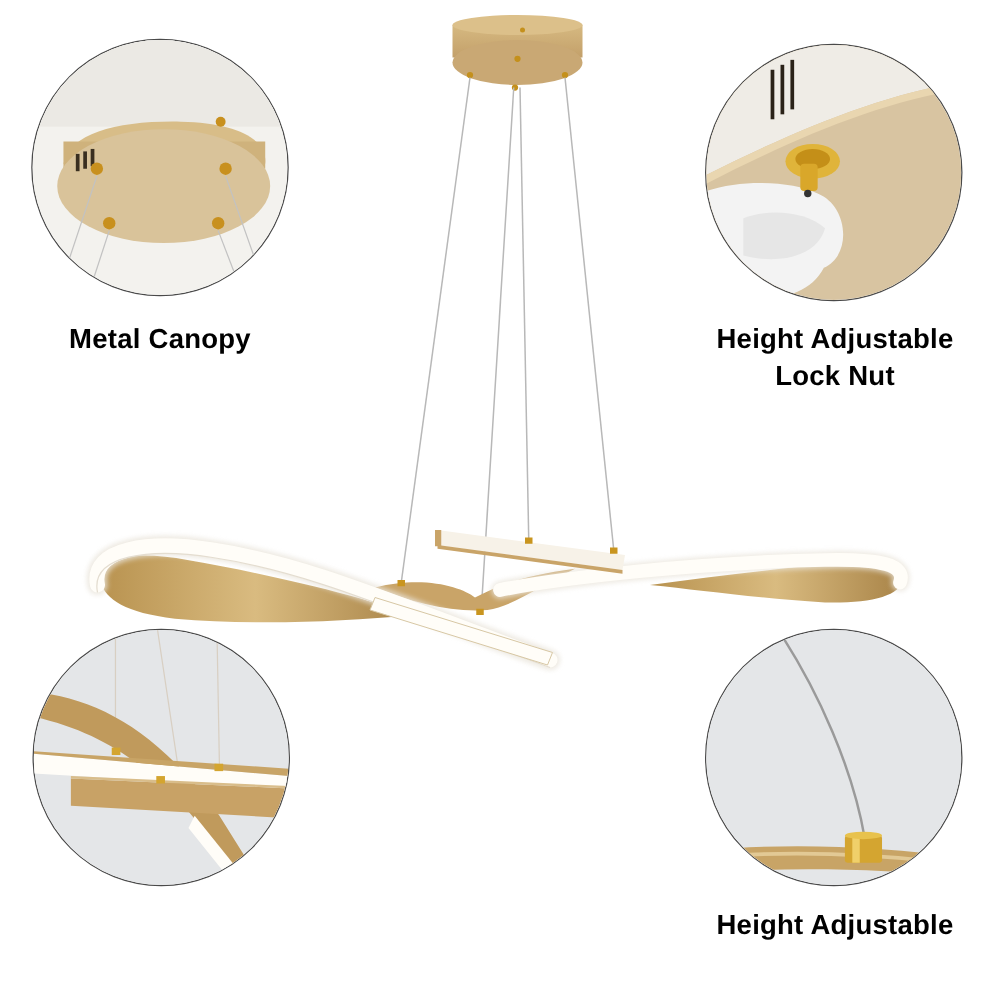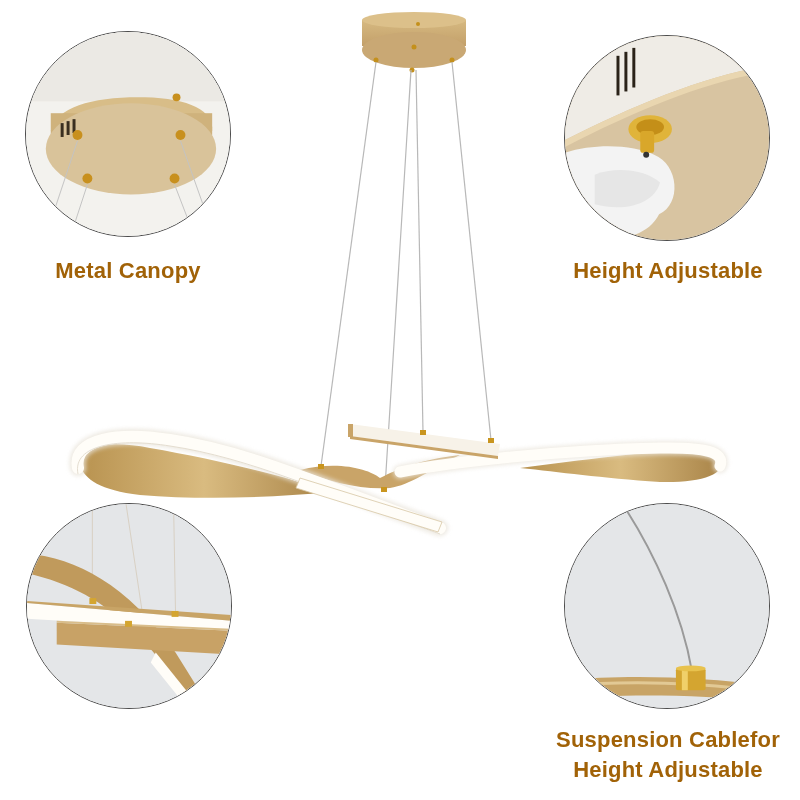--- a/index.html
+++ b/index.html
@@ -2,21 +2,21 @@
 <html><head>
 <meta charset="utf-8">
 <style>
   html, body { margin:0; padding:0; background:#ffffff; }
   body { width:800px; height:800px; position:relative; overflow:hidden;
          font-family:"Liberation Sans", "DejaVu Sans", sans-serif; }
   .stage { position:absolute; left:0; top:0; width:800px; height:800px; }
   .bubble { position:absolute; width:206px; height:206px; border-radius:50%;
             border:1.5px solid #4a4a4a; overflow:hidden; box-sizing:border-box; }
   .bubble svg { display:block; width:100%; height:100%; }
-  .caption { position:absolute; text-align:center; color:#a16207;
+  .caption { position:absolute; text-align:center; color:#000000;
              font-weight:bold; font-size:22px; line-height:30px; letter-spacing:0.2px; }
   .main-svg { position:absolute; left:0; top:0; width:800px; height:800px; }
 </style>
 </head>
 <body>
 
 <div class="stage">
 
   <svg class="main-svg" viewBox="0 0 800 800">
     <defs>
@@ -126,20 +126,21 @@
       <path d="M0,118 C30,108 70,110 90,120 C115,130 118,170 95,180 C85,200 60,206 40,206 L0,206 Z" fill="#f3f3f3"></path>
       <path d="M30,140 C50,132 80,134 96,148 C90,170 60,178 30,170 Z" fill="#e6e6e6"></path>
       <ellipse cx="86" cy="94" rx="22" ry="14" fill="#e0b43a"></ellipse>
       <ellipse cx="86" cy="92" rx="14" ry="8" fill="#c48f18"></ellipse>
       <rect x="76" y="96" width="14" height="22" rx="3" fill="#d9a72a"></rect>
       <circle cx="82" cy="120" r="3" fill="#333"></circle>
     </svg>
   </div>
   <div class="caption" style="left:558px; top:256px; width:220px;">
     <div>Height Adjustable</div>
+    <div>Lock Nut</div>
   </div>
 
   <div class="bubble" style="left:26px; top:503px;">
     <svg viewBox="0 0 206 206">
       <rect width="206" height="206" fill="#e4e6e8"></rect>
       <g stroke="#d8cfc2" stroke-width="1">
         <line x1="66" y1="0" x2="66" y2="100"></line>
           <line x1="100" y1="0" x2="118" y2="120"></line>
           <line x1="148" y1="0" x2="150" y2="110"></line>
       </g>
@@ -162,17 +163,16 @@
       <rect width="206" height="206" fill="#e4e6e8"></rect>
       <path d="M62,6 C90,50 118,110 128,168" stroke="#9a9a9a" stroke-width="2" fill="none"></path>
       <path d="M0,178 C60,172 140,174 206,184 L206,200 C140,192 60,192 0,196 Z" fill="#c8a466"></path>
       <path d="M0,184 C60,178 140,180 206,190" stroke="#e2c995" stroke-width="3" fill="none"></path>
       <rect x="112" y="166" width="30" height="22" rx="2" fill="#d4a530"></rect>
       <rect x="118" y="166" width="6" height="22" fill="#f0d06a"></rect>
       <ellipse cx="127" cy="166" rx="15" ry="3" fill="#e8c24d"></ellipse>
     </svg>
   </div>
   <div class="caption" style="left:540px; top:725px; width:256px;">
-    <div>Suspension Cablefor</div>
     <div>Height Adjustable</div>
   </div>
 
 </div>
 
 </body></html>

